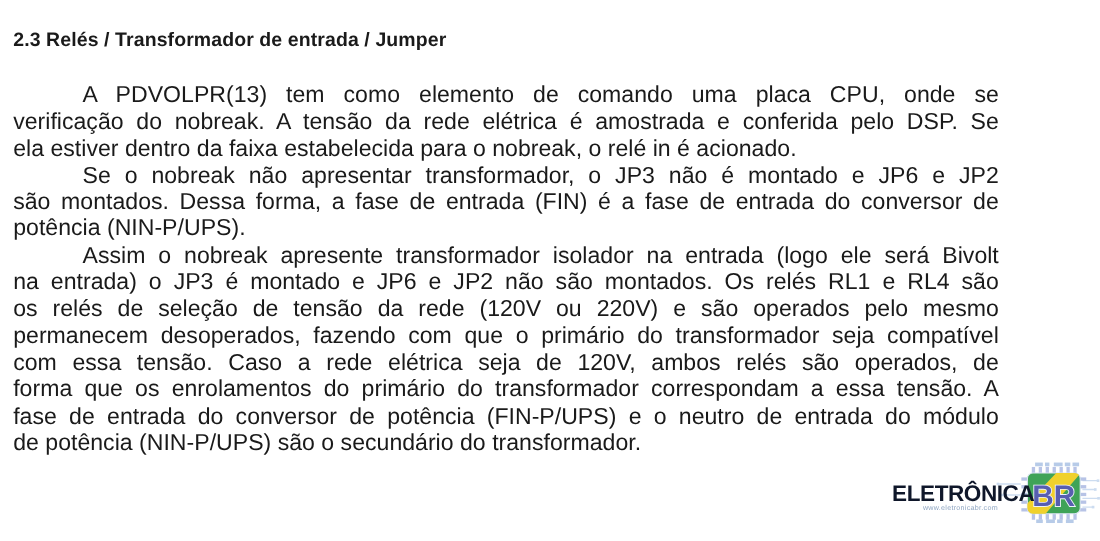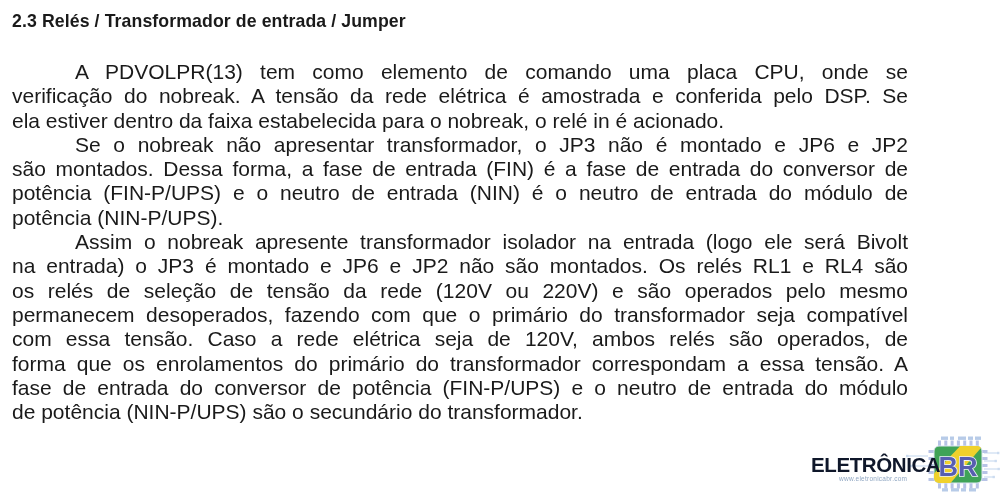--- a/index.html
+++ b/index.html
@@ -11,21 +11,21 @@
     overflow: hidden;
     position: relative;
   }
   .content {
     position: absolute;
     left: 12px; top: 0;
     width: 896px;
   }
   .heading {
     margin: 0;
-    padding-top: 9px;
+    padding-top: 24px;
     font-size: 17.7px;
     font-weight: bold;
     line-height: 24px;
     letter-spacing: 0.1px;
     text-align: left;
   }
   .bodytext {
     margin-top: 27px;
     font-size: 21px;
     line-height: 24.3px;
@@ -40,21 +40,21 @@
   .line.end {
     text-align: center;
     text-align-last: left;
     -moz-text-align-last: left;
   }
   .line.indent { text-indent: 63px; }
 
   
   .logo {
     position: absolute;
-    left: 808px; top: 436px;
+    left: 808px; top: 420px;
     width: 192px; height: 56px;
   }
   .logo-decor { position: absolute; left: 0; top: 0; }
   .brand {
     position: absolute;
     left: 3px; top: 17px;
     font-size: 20.5px;
     font-weight: bold;
     color: #0f172a;
     letter-spacing: -0.4px;
@@ -77,21 +77,20 @@
 
   <div class="bodytext">
     <div class="para">
       <div class="line indent">A PDVOLPR(13) tem como elemento de comando uma placa CPU, onde se</div>
       <div class="line">verificação do nobreak. A tensão da rede elétrica é amostrada e conferida pelo DSP. Se</div>
       <div class="line end">ela estiver dentro da faixa estabelecida para o nobreak, o relé in é acionado.</div>
     </div>
     <div class="para">
       <div class="line indent">Se o nobreak não apresentar transformador, o JP3 não é montado e JP6 e JP2</div>
       <div class="line">são montados. Dessa forma, a fase de entrada (FIN) é a fase de entrada do conversor de</div>
-      <div class="line">potência (FIN-P/UPS) e o neutro de entrada (NIN) é o neutro de entrada do módulo de</div>
       <div class="line end">potência (NIN-P/UPS).</div>
     </div>
     <div class="para">
       <div class="line indent">Assim o nobreak apresente transformador isolador na entrada (logo ele será Bivolt</div>
       <div class="line">na entrada) o JP3 é montado e JP6 e JP2 não são montados. Os relés RL1 e RL4 são</div>
       <div class="line">os relés de seleção de tensão da rede (120V ou 220V) e são operados pelo mesmo</div>
       <div class="line">permanecem desoperados, fazendo com que o primário do transformador seja compatível</div>
       <div class="line">com essa tensão. Caso a rede elétrica seja de 120V, ambos relés são operados, de</div>
       <div class="line">forma que os enrolamentos do primário do transformador correspondam a essa tensão. A</div>
       <div class="line">fase de entrada do conversor de potência (FIN-P/UPS) e o neutro de entrada do módulo</div>

